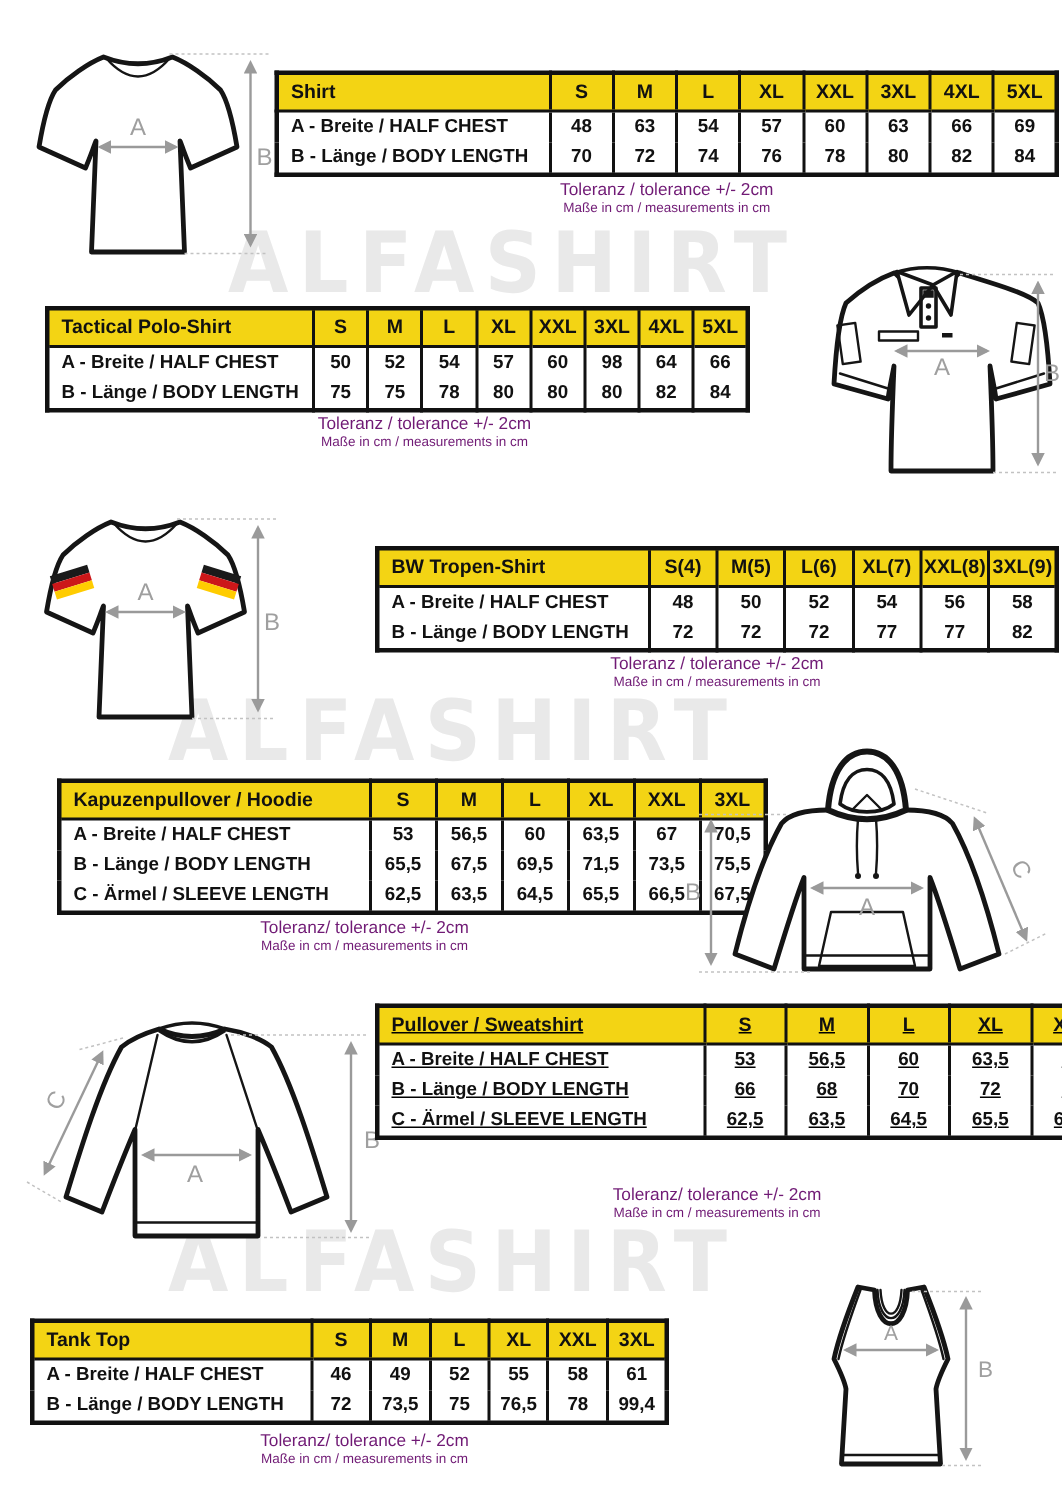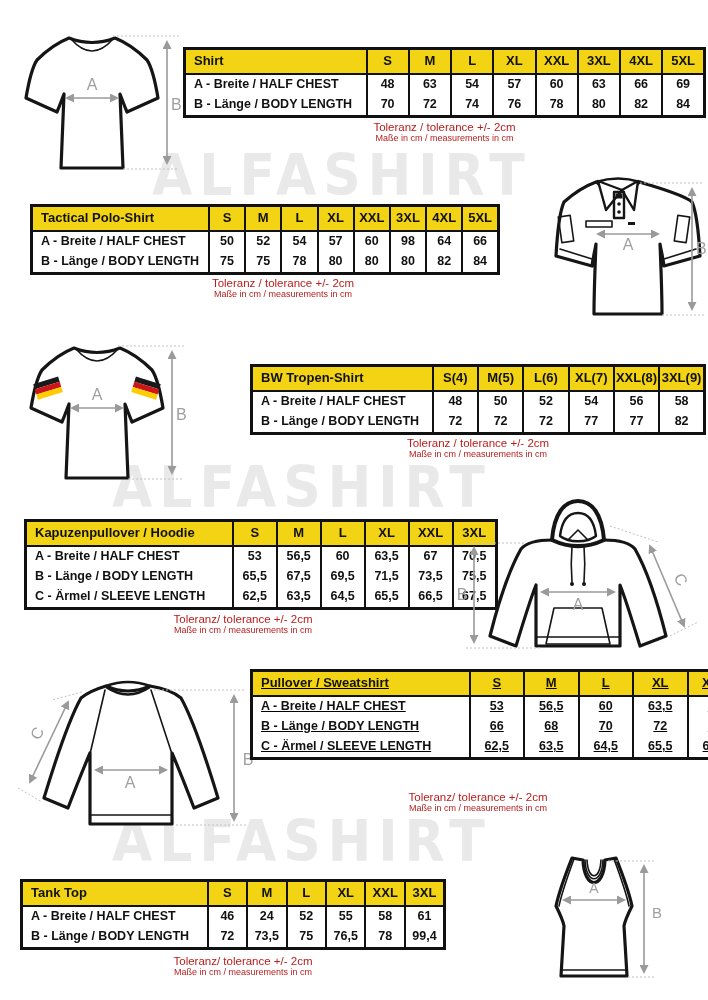--- a/index.html
+++ b/index.html
@@ -17,21 +17,21 @@
   .tw{position:absolute;z-index:1;}
   table.sizetable{border-collapse:collapse;width:100%;table-layout:fixed;border:3px solid #111;}
   .sizetable th,.sizetable td{
     border-left:2px solid #111;padding:0;font-weight:bold;color:#111;
     font-size:12.5px;text-align:center;vertical-align:middle;line-height:1.1;
   }
   .sizetable th:first-child,.sizetable td:first-child{border-left:none;text-align:left;padding-left:8px;}
   .sizetable thead th{background:#f3d414;border-bottom:2px solid #111;height:23px;font-size:13px;}
   .sizetable tbody td{height:20px;}
   
-  .tol{position:absolute;z-index:1;text-align:center;color:#b91c1c;}
+  .tol{position:absolute;z-index:1;text-align:center;color:#701a75;}
   .tol .l1{font-size:11.5px;}
   .tol .l2{font-size:9px;}
   
   .fig{position:absolute;z-index:1;}
   .garment{fill:#ffffff;stroke:#151515;stroke-width:3.2;stroke-linejoin:round;stroke-linecap:round;}
   .detail{fill:none;stroke:#151515;stroke-width:1.6;stroke-linejoin:round;stroke-linecap:round;}
   .detail-thick{fill:none;stroke:#151515;stroke-width:2.4;stroke-linejoin:round;}
   .fillblk{fill:#151515;stroke:none;}
   .arr{stroke:#9a9a9a;stroke-width:1.6;fill:none;}
   .dot{stroke:#c2c2c2;stroke-width:1;stroke-dasharray:2 2;fill:none;}
@@ -281,21 +281,21 @@
           <td>82</td>
         </tr>
       </tbody>
     </table>
   </div>
 <div class="tol" style="left:250px;top:437px;width:456px;">
   <div class="l1">Toleranz / tolerance +/- 2cm</div>
   <div class="l2">Maße in cm / measurements in cm</div>
 </div>
 
-<div class="tw" style="left:24px;top:519px;width:474px;border-radius:28px;">
+<div class="tw" style="left:38px;top:519px;width:474px;border-radius:28px;">
     <table class="sizetable">
       <colgroup>
         <col style="width: 44%;">
         <col>
         <col>
         <col>
         <col>
         <col>
         <col>
       </colgroup>
@@ -486,21 +486,21 @@
           <th>L</th>
           <th>XL</th>
           <th>XXL</th>
           <th>3XL</th>
         </tr>
       </thead>
       <tbody>
         <tr>
           <td>A -  Breite / HALF CHEST</td>
           <td>46</td>
-          <td>24</td>
+          <td>49</td>
           <td>52</td>
           <td>55</td>
           <td>58</td>
           <td>61</td>
         </tr>
         <tr>
           <td>B -  Länge / BODY LENGTH</td>
           <td>72</td>
           <td>73,5</td>
           <td>75</td>

